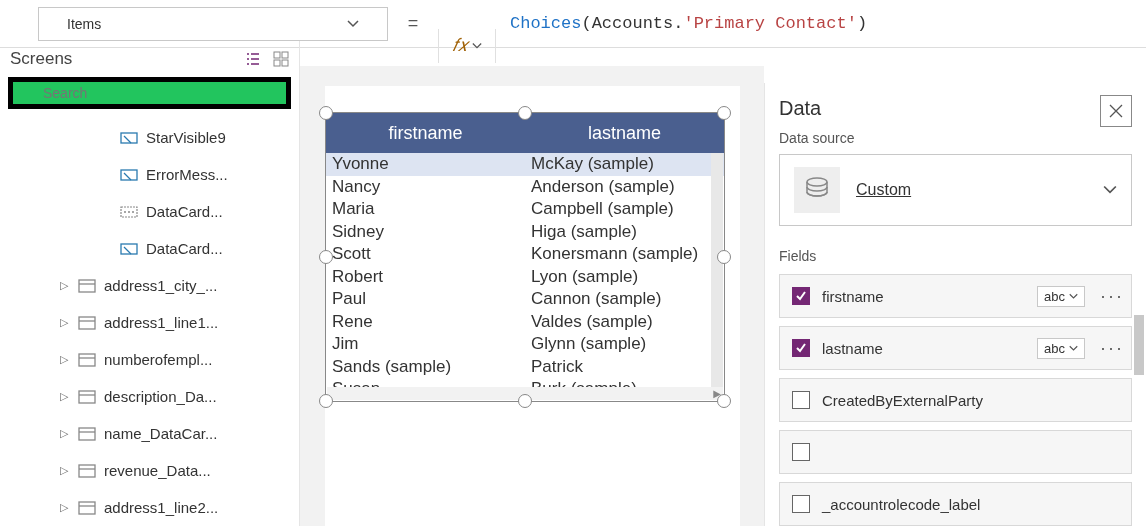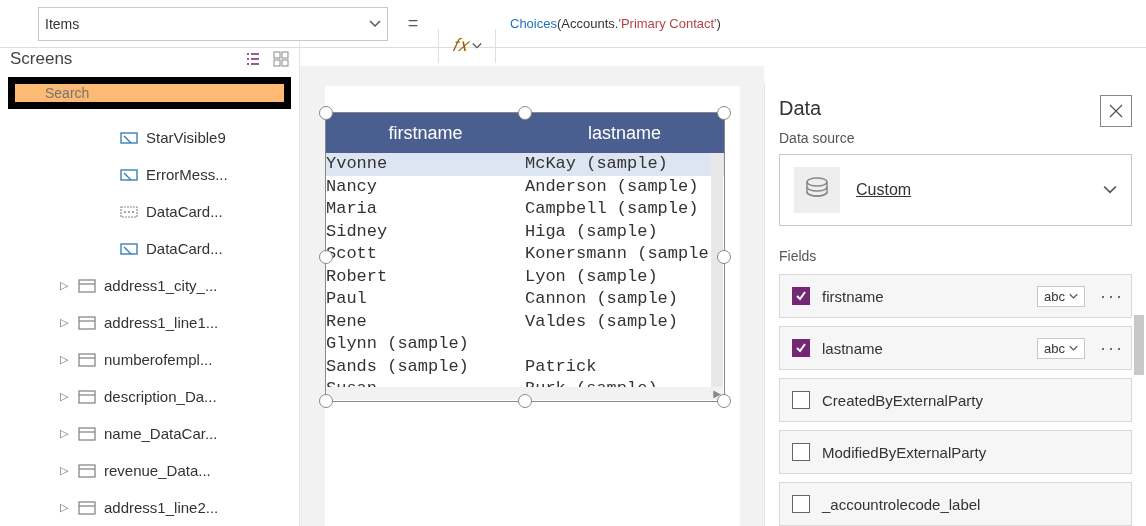--- a/index.html
+++ b/index.html
@@ -1,55 +1,55 @@
 <!DOCTYPE html>
 <html><head>
 <meta charset="utf-8">
 <style>
   * { box-sizing: border-box; margin: 0; padding: 0; }
   body { font-family: "Segoe UI", Arial, sans-serif; font-size: 14px; color: #333; background: #fff; width: 1146px; height: 526px; overflow: hidden; }
   
   
   .formula-bar { display: flex; align-items: center; height: 48px; border-bottom: 1px solid #ddd; }
-  .prop-select { width: 350px; height: 34px; margin-left: 38px; border: 1px solid #c8c8c8; display: flex; align-items: center; justify-content: space-between; padding: 0 6px; cursor: pointer; }
+  .prop-select { width: 350px; height: 34px; margin-left: 38px; border: 1px solid #c8c8c8; display: flex; align-items: center; justify-content: space-between; padding: 0 28px; cursor: pointer; }
   .equals { width: 50px; text-align: center; font-size: 18px; color: #555; }
   .fx-box { width: 58px; height: 34px; border-left: 1px solid #e0e0e0; border-right: 1px solid #e0e0e0; display: flex; align-items: center; justify-content: center; font-style: italic; font-family: Georgia, serif; font-size: 18px; color: #a16207; gap:4px;margin-top:44px; }
-  .formula-input { flex: 1; height: 34px; display: flex; align-items: center; padding: 0 14px; font-family: Liberation Sans, sans-serif; font-size: 13px; }
+  .formula-input { flex: 1; height: 34px; display: flex; align-items: center; padding: 0 14px; font-family: Liberation Mono, monospace; font-size: 17px; }
   .tok-func { color: #1f72c6; }
   .tok-plain { color: #333; }
   .tok-string { color: #b84343; }
 
   
   .main { display: flex; height: calc(526px - 48px); align-items: flex-end; }
   
   
   .tree-panel { width: 300px; border-right: 1px solid #e5e5e5; display: flex; flex-direction: column; }
   .tree-header { display: flex; align-items: center; justify-content: space-between; padding: 6px 10px 6px 10px; height: 36px;}
   .tree-header h2 { font-size: 17px; font-weight: 400; color: #444;}
   .tree-header-icons { display: flex; gap: 12px; color: #666;}
   .search-wrap { padding: 0 8px 6px 8px; }
-  .search-box { width: 100%; height: 32px; border: 7px solid #000000; padding: 0 8px 0 30px; font-size: 14px; color: #555; background: #fdba74; position: relative; }
+  .search-box { width: 100%; height: 32px; border: 5px solid #000000; padding: 0 8px 0 30px; font-size: 14px; color: #555; background: #22c55e; position: relative; }
   .search-container { position: relative; }
   .search-icon-pos { position: absolute; left: 16px; top: 7px; color: #888; }
   .tree-list { flex: 1; overflow: hidden; padding-top: 4px;}
   .tree-item { display: flex; align-items: center; height: 37px; padding-left: 60px; gap: 8px; color: #333; cursor: pointer; white-space: nowrap;}
   .tree-item.level2 { padding-left: 120px; }
   .tree-caret { width: 10px; display:inline-block; color:#666; font-size:11px;}
   .tree-icon { width: 18px; height: 18px; display: inline-flex; align-items:center; justify-content:center;}
   .tree-label { overflow: hidden; text-overflow: ellipsis; max-width: 150px; font-size:15px;}
   
   
   .canvas { flex: 1; background: #f2f2f2; position: relative; display:flex; align-items:flex-start; justify-content:center; padding-top:20px;}
   .card-area { width: 415px; height: 440px; background: #fff;}
   .data-table-wrap { position:absolute; top: 46px; left: 25px; width: 400px; border: 1px solid #888;}
   .dt-header { display: flex; background: #4a5f8f; color: #fff; font-size: 18px; height: 40px; align-items:center;}
   .dt-header > div { flex: 1; text-align:center;}
   .dt-body { background:#fff;}
   .dt-row { display:flex; font-size:17px; height:22.5px; line-height:22.5px; color:#333;}
-  .dt-row > div { flex:1; white-space:nowrap; overflow:hidden;font-family:Liberation Mono, monospace;}
+  .dt-row > div { flex:1; padding-left:6px; white-space:nowrap; overflow:hidden;}
   .dt-row.sel { background:#dde4f2;}
   .dt-scrollbar { position:absolute; right:1px; top:40px; bottom:14px; width:12px; background:#e8e8e8;}
   .dt-hscroll { position:absolute; left:1px; right:1px; bottom:1px; height:13px; background:#f2f2f2; display:flex; justify-content:flex-end; align-items:center; padding-right:2px; font-size:10px; color:#888;}
   .sel-handle { width:14px; height:14px; border:1px solid #888; background:#fff; border-radius:50%; position:absolute;}
   
   
   .data-panel { width: 382px; border-left: 1px solid #e5e5e5; padding: 14px 14px 0 14px; position:relative;}
   .data-panel h2 { font-size: 20px; font-weight: 400; color:#333; margin-bottom: 10px;}
   .close-x { position:absolute; top:12px; right:14px; width:32px; height:32px; border:1px solid #888; display:flex; align-items:center; justify-content:center; cursor:pointer; font-size:16px; color:#555;}
   .ds-label { font-size:14px; color:#555; margin: 4px 0 8px 0;}
@@ -273,20 +273,21 @@
           </div>
           <div class="dt-row">
             <div>Paul</div>
             <div>Cannon (sample)</div>
           </div>
           <div class="dt-row">
             <div>Rene</div>
             <div>Valdes (sample)</div>
           </div>
           <div class="dt-row">
+            <div>Jim</div>
             <div>Glynn (sample)</div>
           </div>
           <div class="dt-row">
             <div>Sands (sample)</div>
             <div>Patrick</div>
           </div>
           <div class="dt-row">
             <div>Susan</div>
             <div>Burk (sample)</div>
           </div>
@@ -354,21 +355,20 @@
               <path d="M1 3 L6 8 L11 3" stroke="#555" stroke-width="1.5" fill="none"></path>
             </svg></span>
           <span class="dots">···</span>
         </div>
         <div class="field-row">
           <span class="chk"></span>
           <span class="field-name">CreatedByExternalParty</span>
         </div>
         <div class="field-row">
           <span class="chk"></span>
-          <span class="field-name">ModifiedByExternalParty</span>
         </div>
         <div class="field-row">
           <span class="chk"></span>
           <span class="field-name">_accountrolecode_label</span>
         </div>
       </div>
     <div class="panel-vscroll"></div>
   </div>
 </div>
 

